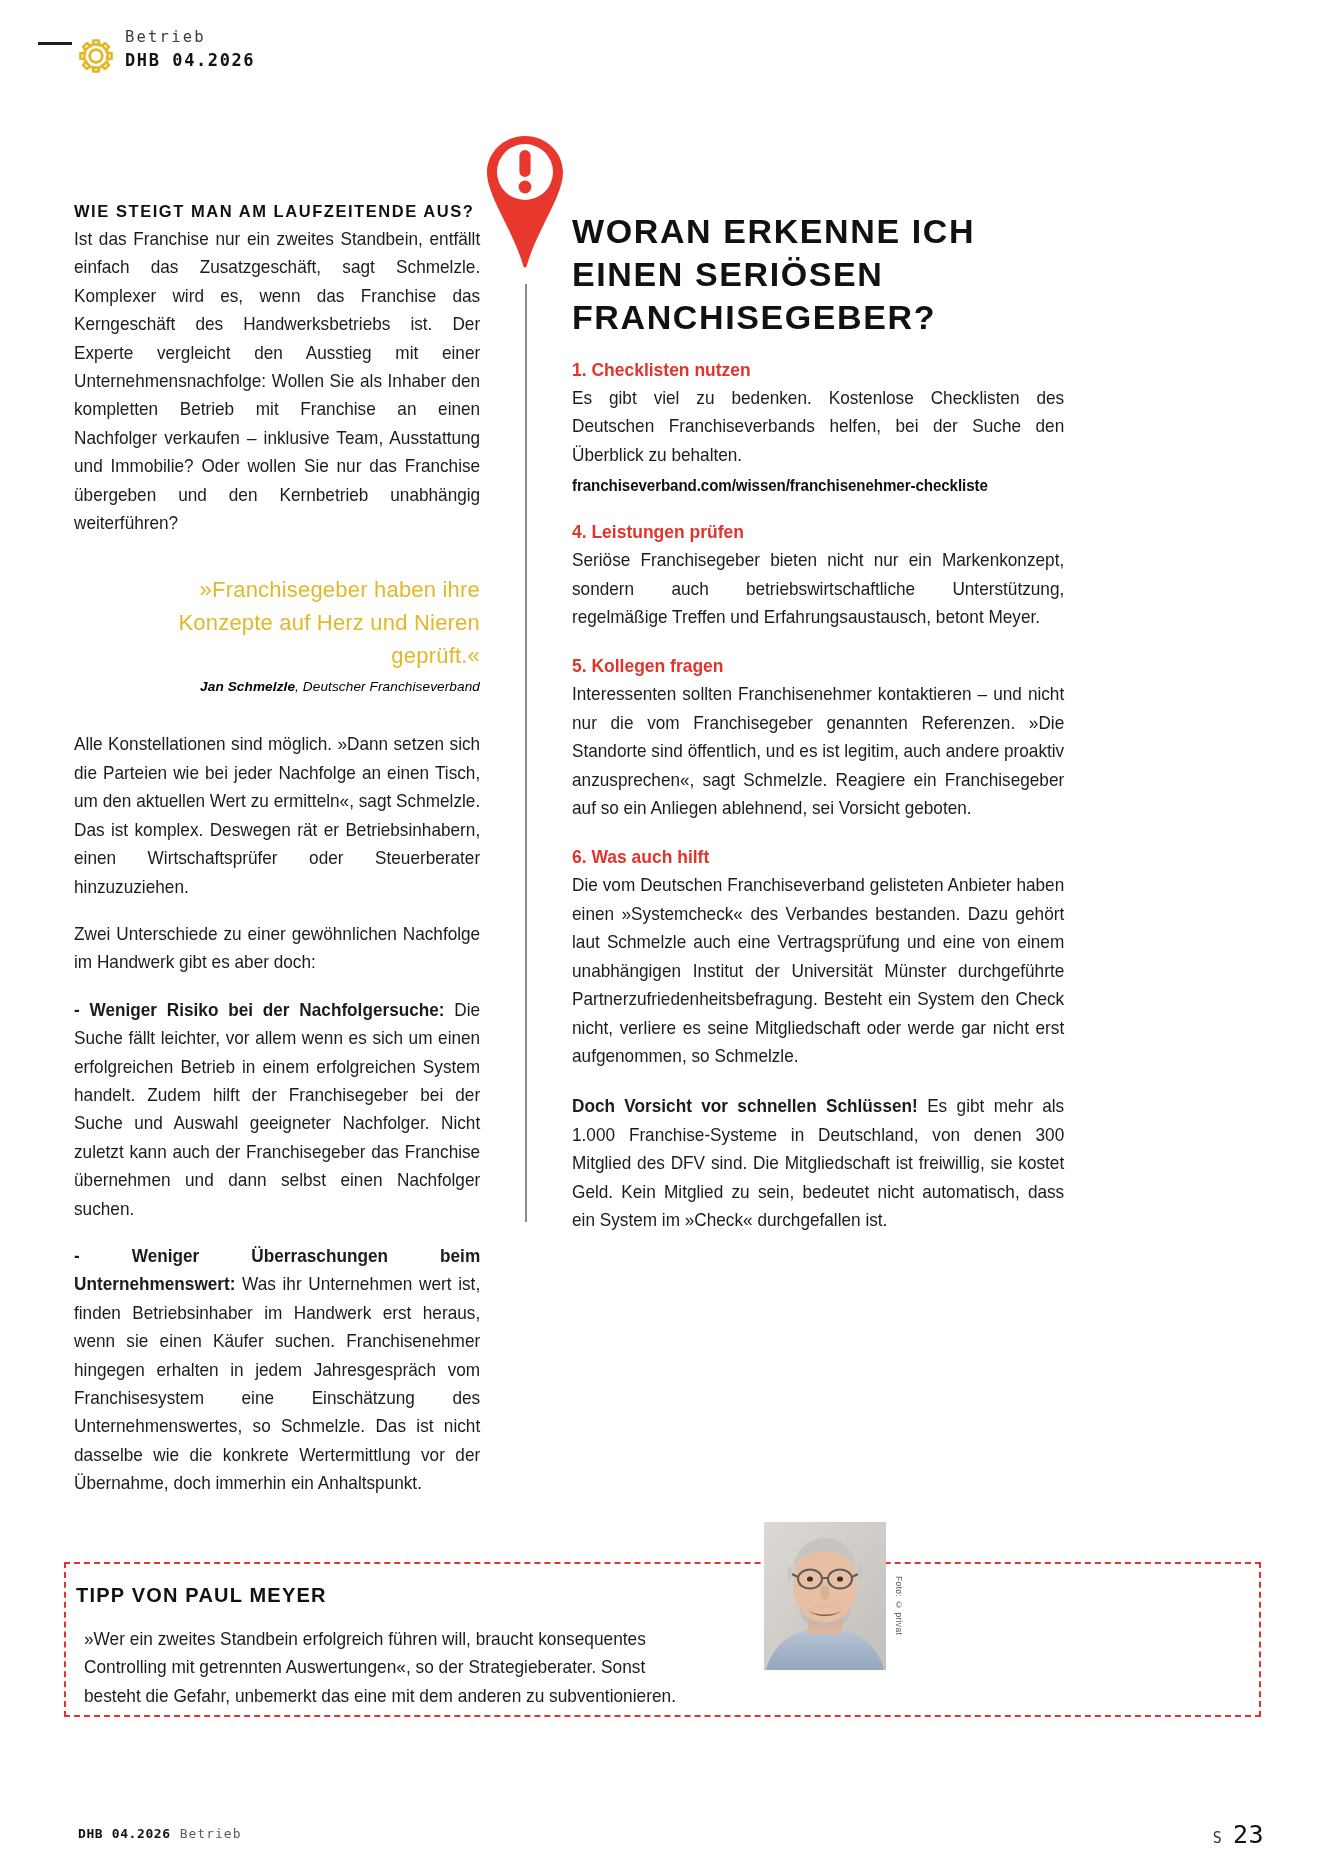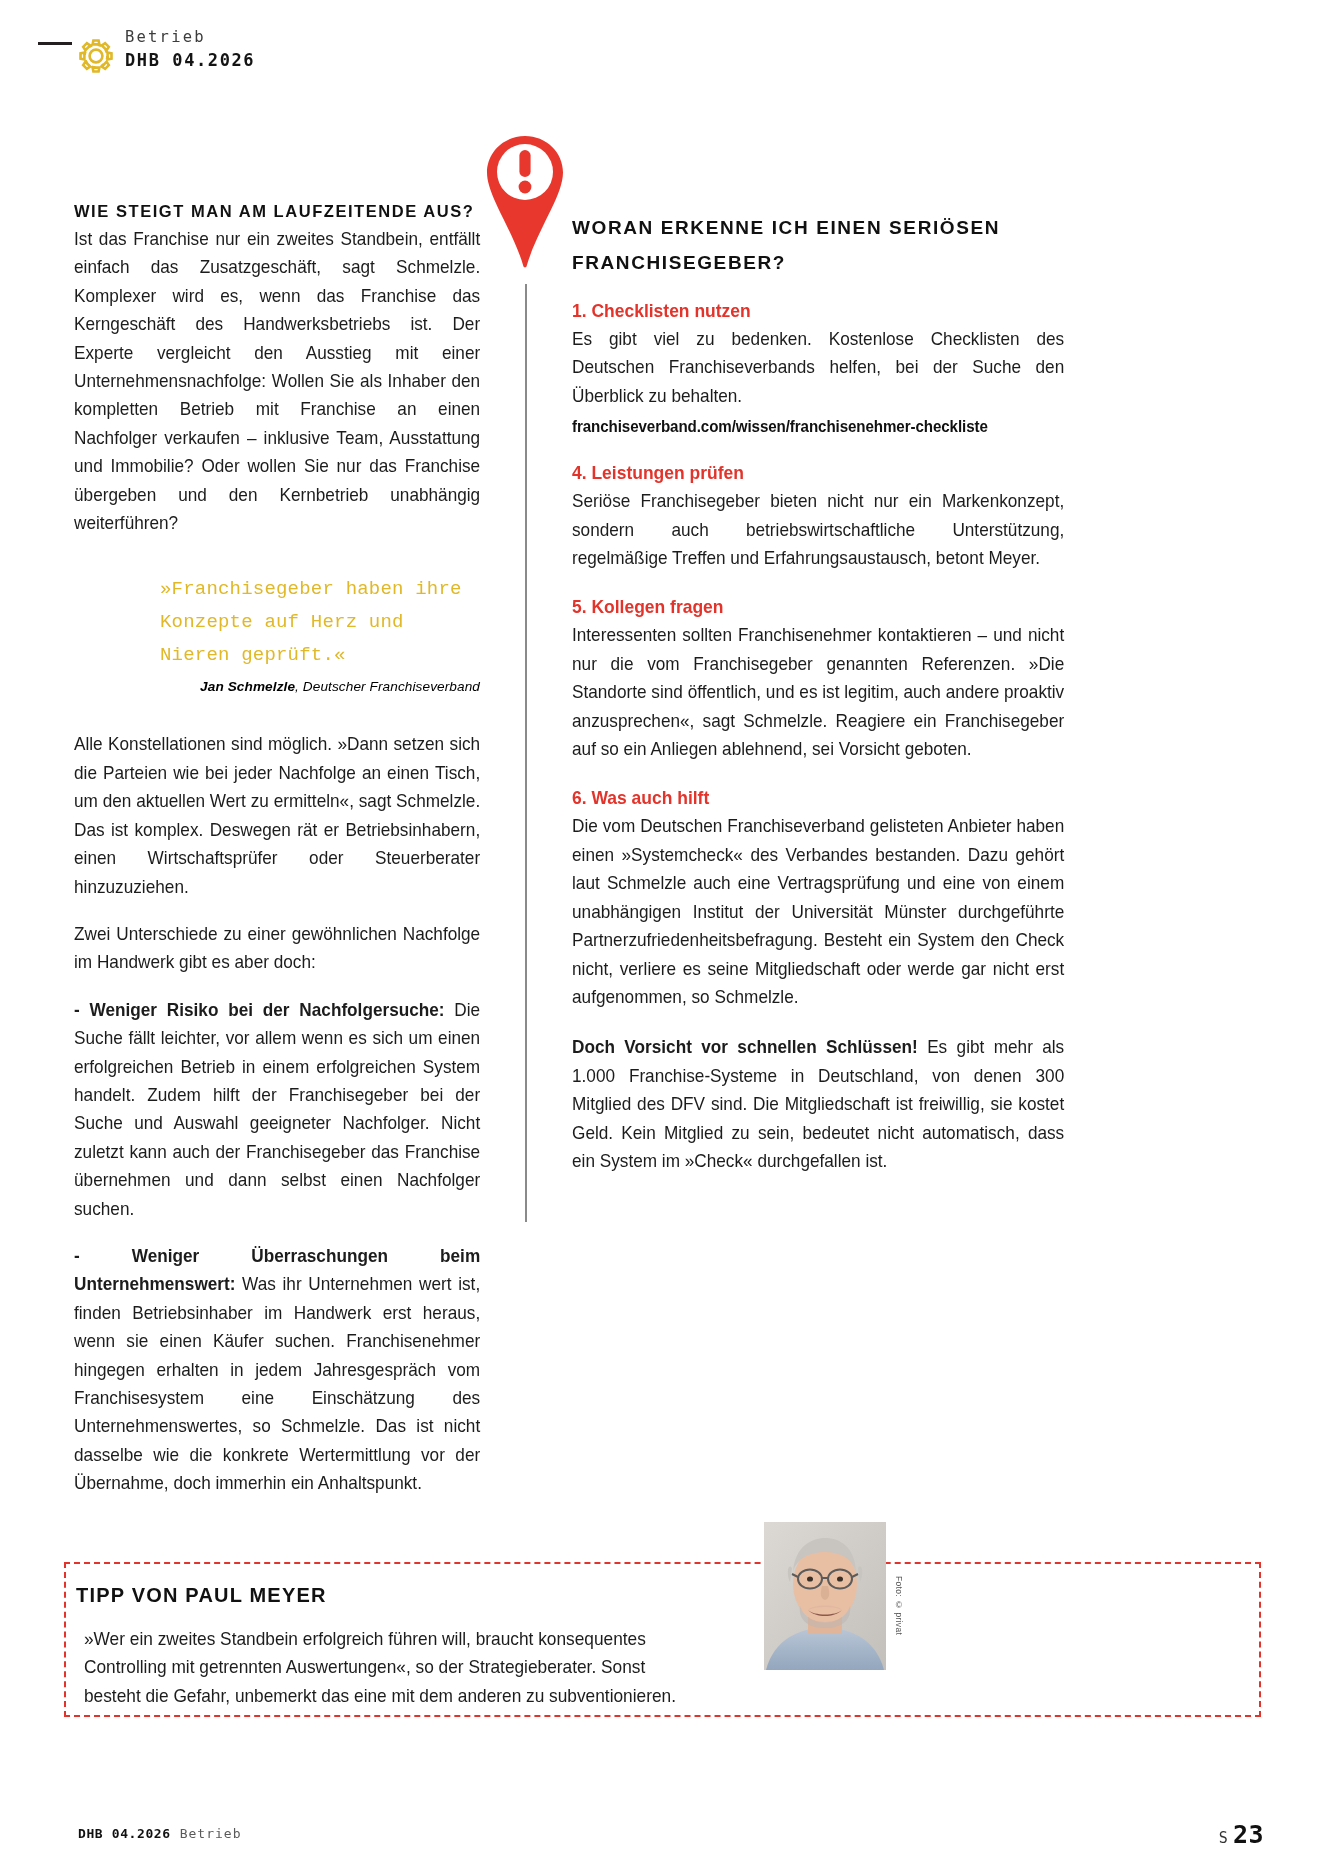--- a/index.html
+++ b/index.html
@@ -107,25 +107,26 @@
     width: 107%;
   }
   p.body.last { margin-bottom: 0; }
 
   
   #pullquote {
     margin: 36px 0 4px 0;
     padding-left: 86px;
   }
   #pullquote .q {
-    font-family: Liberation Mono, monospace;
-    font-size: 19px;
+    font-family: Liberation Sans, sans-serif;
+    font-size: 22px;
     line-height: 33px;
     color: #e0b828;
     letter-spacing: 0.2px;
+    text-align: right;
   }
   #pullquote .attrib {
     margin-top: 7px;
     font-size: 13.6px;
     font-style: italic;
     color: #000000;
     letter-spacing: 0.1px;
     text-align: right;
   }
   #pullquote .attrib b { font-weight: bold; font-style: italic; }
@@ -134,22 +135,22 @@
   #pin-icon {
     position: absolute;
     left: 485px;
     top: 134px;
     width: 80px;
     height: 136px;
   }
   .big-head {
     font-family: "Liberation Sans", sans-serif;
     font-weight: bold;
-    font-size: 19px;
-    line-height: 35px;
+    font-size: 34px;
+    line-height: 43px;
     letter-spacing: 1.6px;
     color: #111111;
     margin: 10px 0 18px 0;
   }
   .step-title {
     font-family: "Liberation Sans", sans-serif;
     font-weight: bold;
     font-size: 18.6px;
     line-height: 25px;
     color: #e2342b;
@@ -254,24 +255,24 @@
     top: -6px;
     font-family: "DejaVu Sans Mono", monospace;
   }
   #footer-s {
     font-size: 15px;
     color: #333333;
     letter-spacing: 1px;
   }
   #footer-page {
     font-size: 25px;
-    font-weight: bold;
+    font-weight: normal;
     letter-spacing: 0.5px;
     color: #111111;
-    margin-left: 4px;
+    margin-left: 10px;
   }
 </style>
 </head>
 <body>
 
 <div id="header">
   <div id="header-rule"></div>
   <div id="gear-icon">
     <svg viewBox="0 0 40 44" width="40" height="44">
       <g transform="translate(20,22)">

